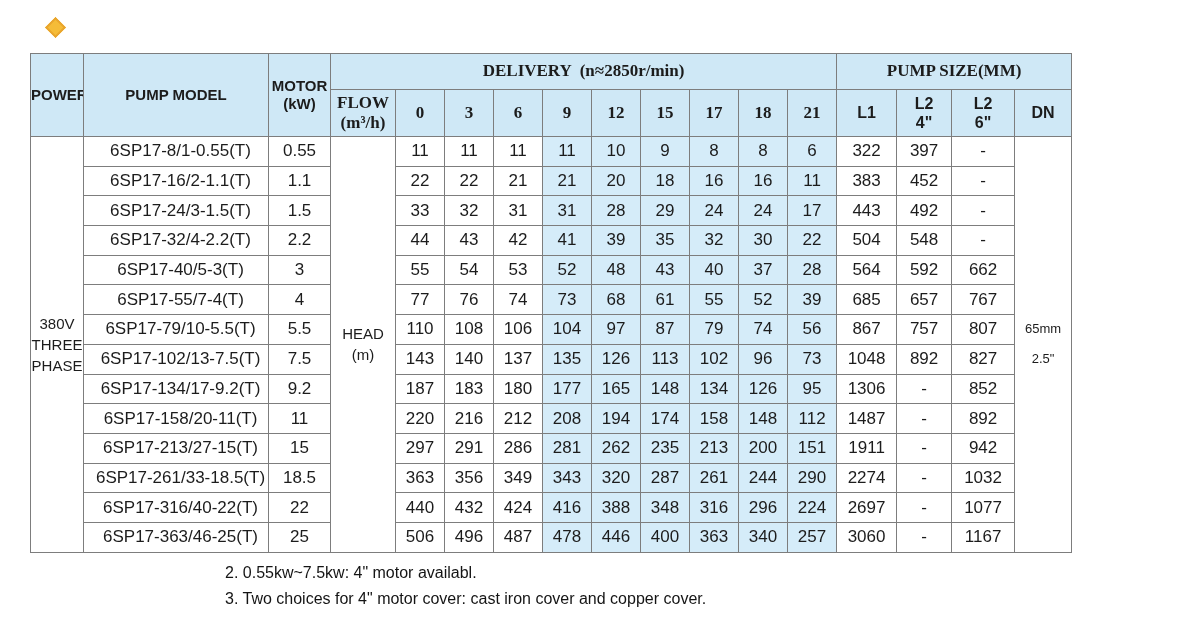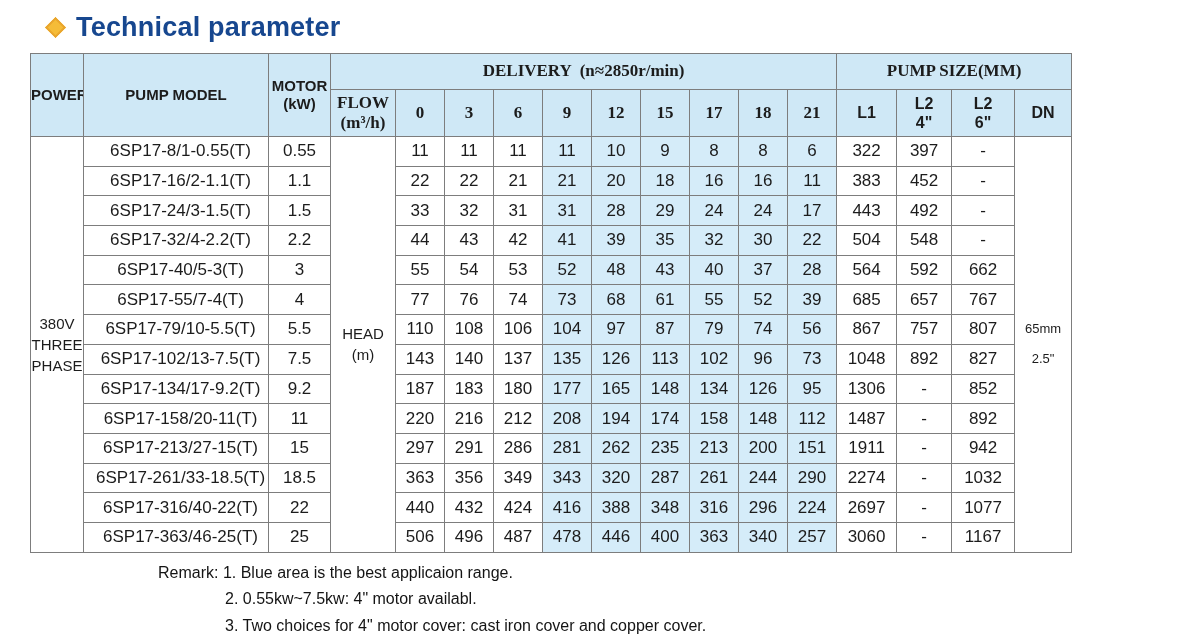--- a/index.html
+++ b/index.html
@@ -53,21 +53,20 @@
   .remarks p { margin:0 0 6px 0; line-height:1.3; }
   .remarks p.indent { padding-left:67px; }
 </style>
 </head>
 <body>
 
 <div class="page">
 
   <div class="title-row">
     <span class="diamond"></span>
-    <h1 class="title">Technical parameter</h1>
   </div>
 
   <table class="params">
     <colgroup>
       <col style="width:53px">
         <col style="width:185px">
         <col style="width:62px">
         <col style="width:65px">
       <col style="width:49px">
         <col style="width:49px">
@@ -342,18 +341,17 @@
           <td class="hl">340</td>
           <td class="hl">257</td>
           <td>3060</td>
           <td>-</td>
           <td>1167</td>
         </tr>
       </tbody>
   </table>
 
   <div class="remarks">
-    <p>Remark: 1. Blue area is the best applicaion range.</p>
     <p class="indent">2. 0.55kw~7.5kw: 4" motor availabl.</p>
     <p class="indent">3. Two choices for 4" motor cover: cast iron cover and copper cover.</p>
   </div>
 
 </div>
 
 </body></html>

